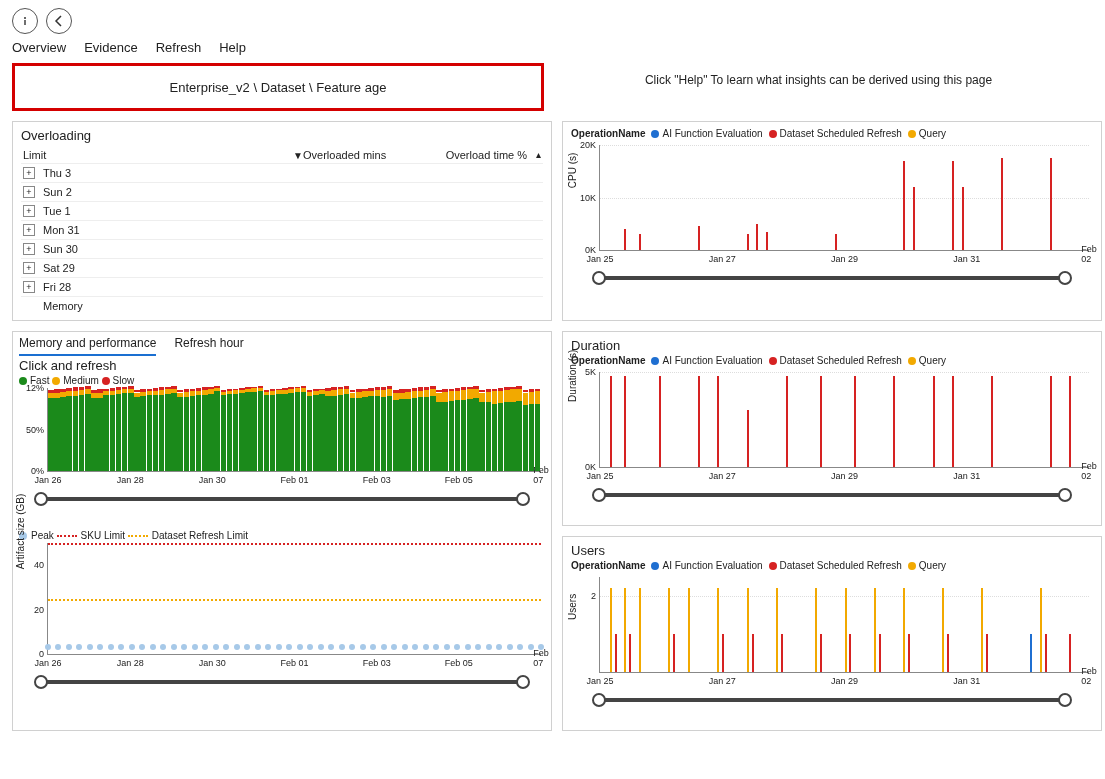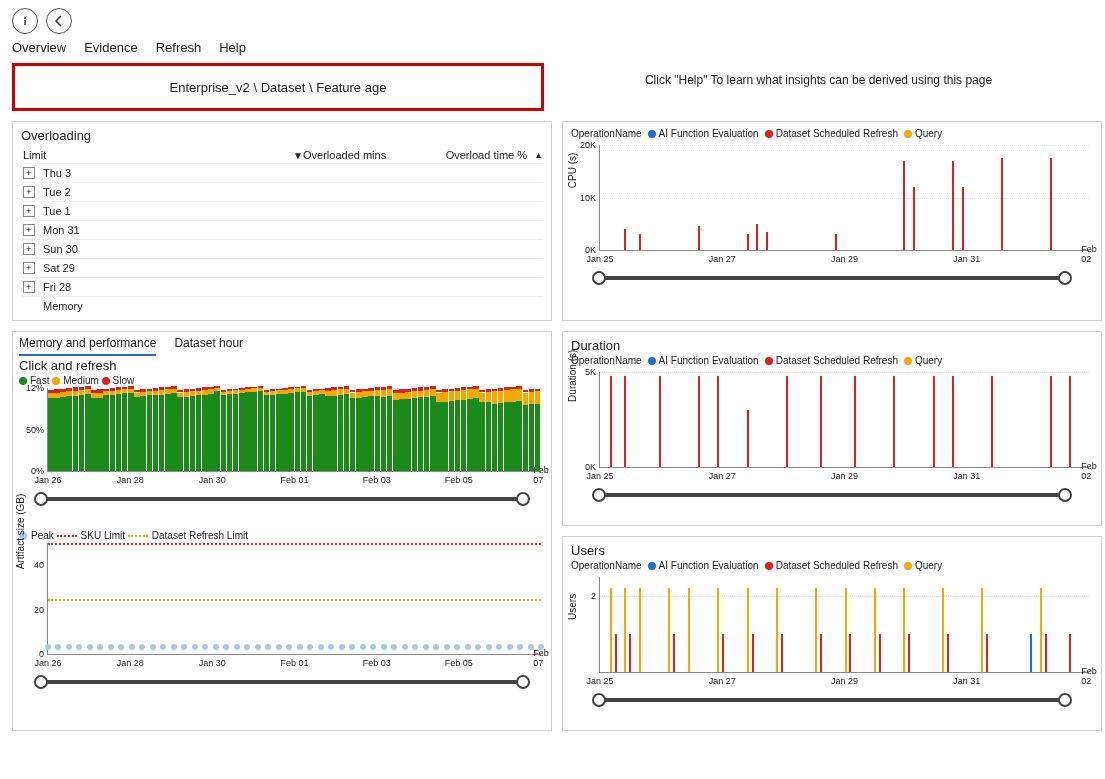--- a/index.html
+++ b/index.html
@@ -12,21 +12,21 @@
   .menubar{display:flex;gap:18px;margin-top:6px;font-size:13px}
   .menubar span{cursor:pointer}
   .row1{display:flex;align-items:flex-start;margin-top:8px}
   .redbox{border:3px solid #d40000;width:532px;height:48px;display:flex;align-items:center;justify-content:center;font-size:13px}
   .helptext{flex:1;text-align:center;font-size:12px;padding-top:10px}
   .grid{display:grid;grid-template-columns:540px 540px;grid-gap:10px;margin-top:10px}
   .panel{border:1px solid #d0d0d0;padding:6px 8px;position:relative;background:#fff}
   .panel-plain{padding:0}
   .panel-title{font-size:13px;font-weight:400;margin-bottom:2px}
   .oper-legend{font-size:10px}
-  .oper-legend b{font-weight:400}
+  .oper-legend b{font-weight:700}
   .dot{display:inline-block;width:8px;height:8px;border-radius:50%;margin:0 3px 0 6px;vertical-align:middle}
   .sq{display:inline-block;width:8px;height:8px;margin:0 3px 0 0;vertical-align:middle}
   .chart{position:relative}
   .yaxis-label{position:absolute;left:-4px;top:50%;transform:rotate(-90deg) translateX(50%);transform-origin:left top;font-size:10px;white-space:nowrap}
   .plot{position:absolute;left:28px;right:4px;top:0;bottom:16px;border-left:1px solid #888;border-bottom:1px solid #888}
   .ytick{position:absolute;left:-28px;width:24px;text-align:right;font-size:9px;transform:translateY(-50%)}
   .ytick-line{position:absolute;left:0;right:0;border-top:1px dotted #ddd}
   .xtick{position:absolute;bottom:-14px;font-size:9px;transform:translateX(-50%)}
   .bar{position:absolute;bottom:0;width:2px}
   .stackbar{position:absolute;bottom:0}
@@ -98,21 +98,21 @@
           <span class="caret" style="position:absolute;right:0">▴</span>
         </div>
       </div>
       <div id="ov-rows">
           <div class="ov-row">
             <span class="expand">+</span>
             <span>Thu 3</span>
           </div>
           <div class="ov-row">
             <span class="expand">+</span>
-            <span>Tue 2</span>
+            <span>Sun 2</span>
           </div>
           <div class="ov-row">
             <span class="expand">+</span>
             <span>Tue 1</span>
           </div>
           <div class="ov-row">
             <span class="expand">+</span>
             <span>Mon 31</span>
           </div>
           <div class="ov-row">
@@ -167,21 +167,21 @@
       <div class="slider">
         <div class="slider-track"></div>
         <div class="slider-thumb" style="left:0%"></div>
         <div class="slider-thumb" style="left:100%"></div>
       </div>
     </div>
 
     <div class="panel panel-plain" style="height:400px">
       <div class="tabs">
         <div class="tab active">Memory and performance</div>
-        <div class="tab">Dataset hour</div>
+        <div class="tab">Refresh hour</div>
       </div>
       <div class="subtitle">Click and refresh</div>
       <div class="legend-line" id="leg-mem"><span class="sq" style="background:#1b8a1b;border-radius:50%"></span>Fast <span class="sq" style="background:#f2a900;border-radius:50%"></span>Medium <span class="sq" style="background:#d62222;border-radius:50%"></span>Slow </div>
       <div class="chart" style="height:100px;margin:0 6px" id="chart-mem">
         <div class="plot">
             <div class="ytick" style="top: 100%;">0%</div>
             <div class="ytick" style="top: 50%;">50%</div>
             <div class="ytick" style="top: 0%;">12%</div>
             <div class="xtick" style="left: 0%;">Jan 26</div>
             <div class="xtick" style="left: 16.6667%;">Jan 28</div>

